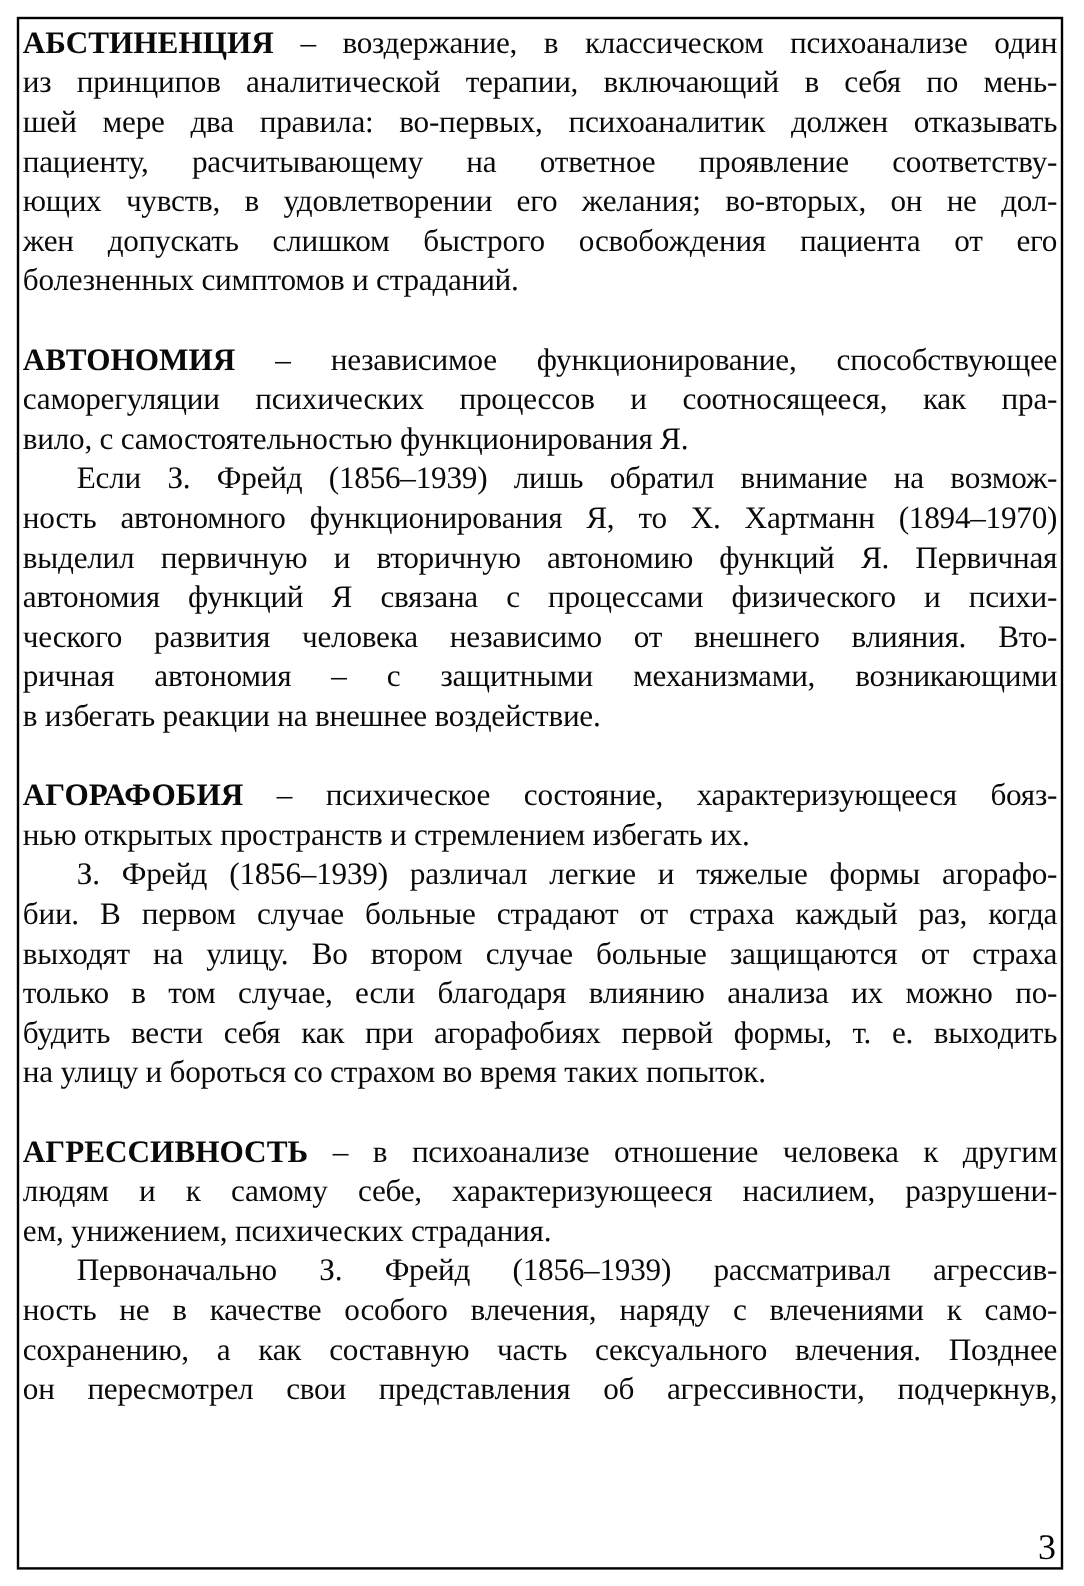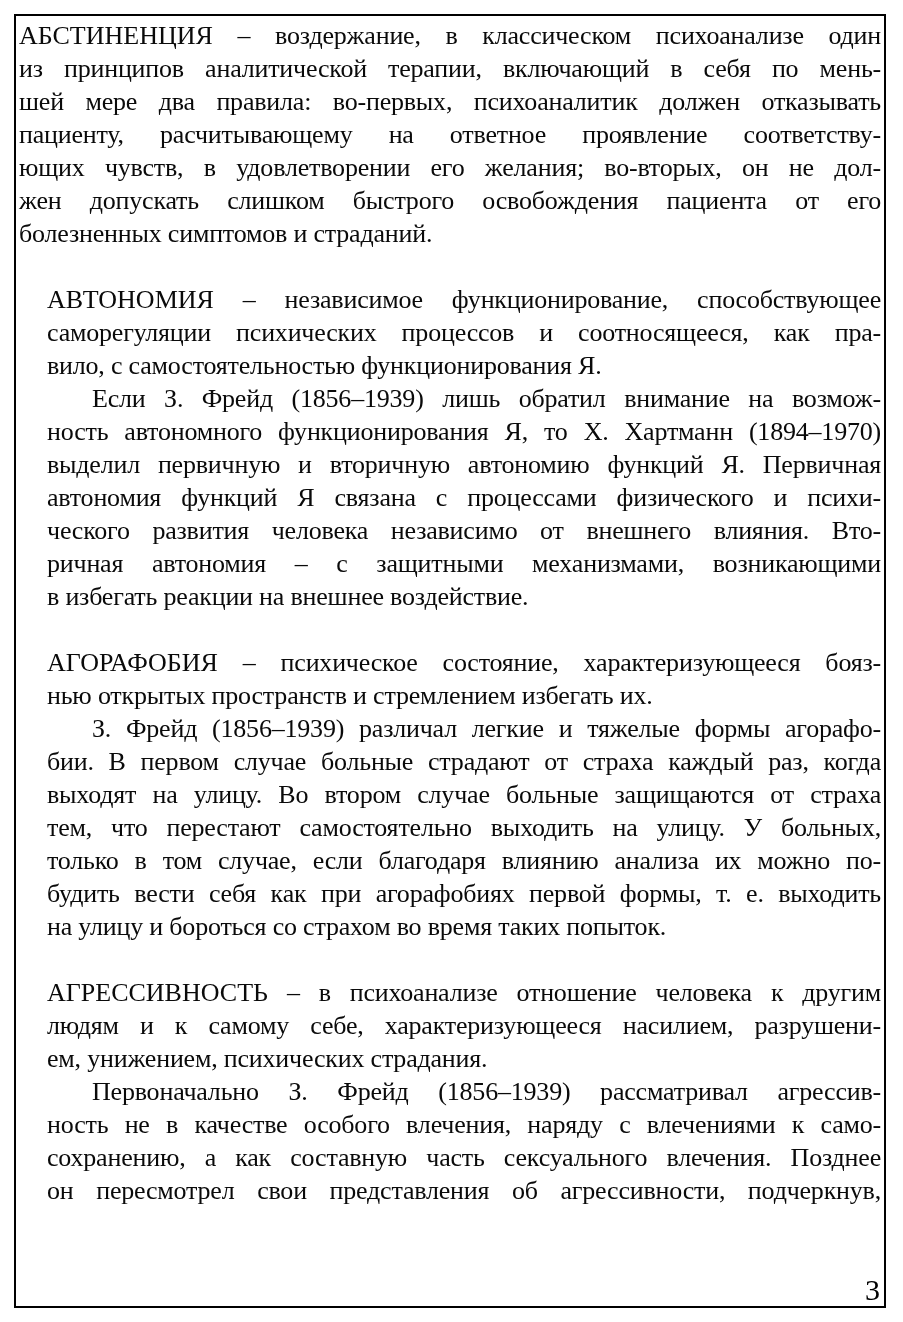--- a/index.html
+++ b/index.html
@@ -20,38 +20,37 @@
     left: 14px;
     top: 14px;
     width: 872px;
     height: 1294px;
     border: 2px solid #000000;
     box-sizing: border-box;
     padding: 3px 3px 0 3px;
   }
   .entry + .entry {
     margin-top: 33px;
-    margin-left: 28px;
   }
   .line {
     font-size: 26px;
     line-height: 33px;
     letter-spacing: -0.2px;
     text-align: justify;
     text-align-last: justify;
     white-space: normal;
   }
   .line.end {
     text-align-last: left;
   }
   .line.indent {
     text-indent: 45px;
   }
   .term {
-    font-weight: normal;
+    font-weight: bold;
     letter-spacing: 0;
   }
   .page-number {
     position: absolute;
     right: 4px;
     bottom: 0px;
     font-size: 30px;
     line-height: 32px;
     color: #000000;
   }
@@ -81,21 +80,20 @@
         <div class="line">ческого развития человека независимо от внешнего влияния. Вто-</div>
         <div class="line">ричная автономия – с защитными механизмами, возникающими</div>
         <div class="line end">в избегать реакции на внешнее воздействие.</div>
       </section>
       <section class="entry">
         <div class="line"><span class="term">АГОРАФОБИЯ</span> – психическое состояние, характеризующееся бояз-</div>
         <div class="line end">нью открытых пространств и стремлением избегать их.</div>
         <div class="line indent">З. Фрейд (1856–1939) различал легкие и тяжелые формы агорафо-</div>
         <div class="line">бии. В первом случае больные страдают от страха каждый раз, когда</div>
         <div class="line">выходят на улицу. Во втором случае больные защищаются от страха</div>
-        <div class="line">тем, что перестают самостоятельно выходить на улицу. У больных,</div>
         <div class="line">только в том случае, если благодаря влиянию анализа их можно по-</div>
         <div class="line">будить вести себя как при агорафобиях первой формы, т. е. выходить</div>
         <div class="line end">на улицу и бороться со страхом во время таких попыток.</div>
       </section>
       <section class="entry">
         <div class="line"><span class="term">АГРЕССИВНОСТЬ</span> – в психоанализе отношение человека к другим</div>
         <div class="line">людям и к самому себе, характеризующееся насилием, разрушени-</div>
         <div class="line end">ем, унижением, психических страдания.</div>
         <div class="line indent">Первоначально З. Фрейд (1856–1939) рассматривал агрессив-</div>
         <div class="line">ность не в качестве особого влечения, наряду с влечениями к само-</div>

